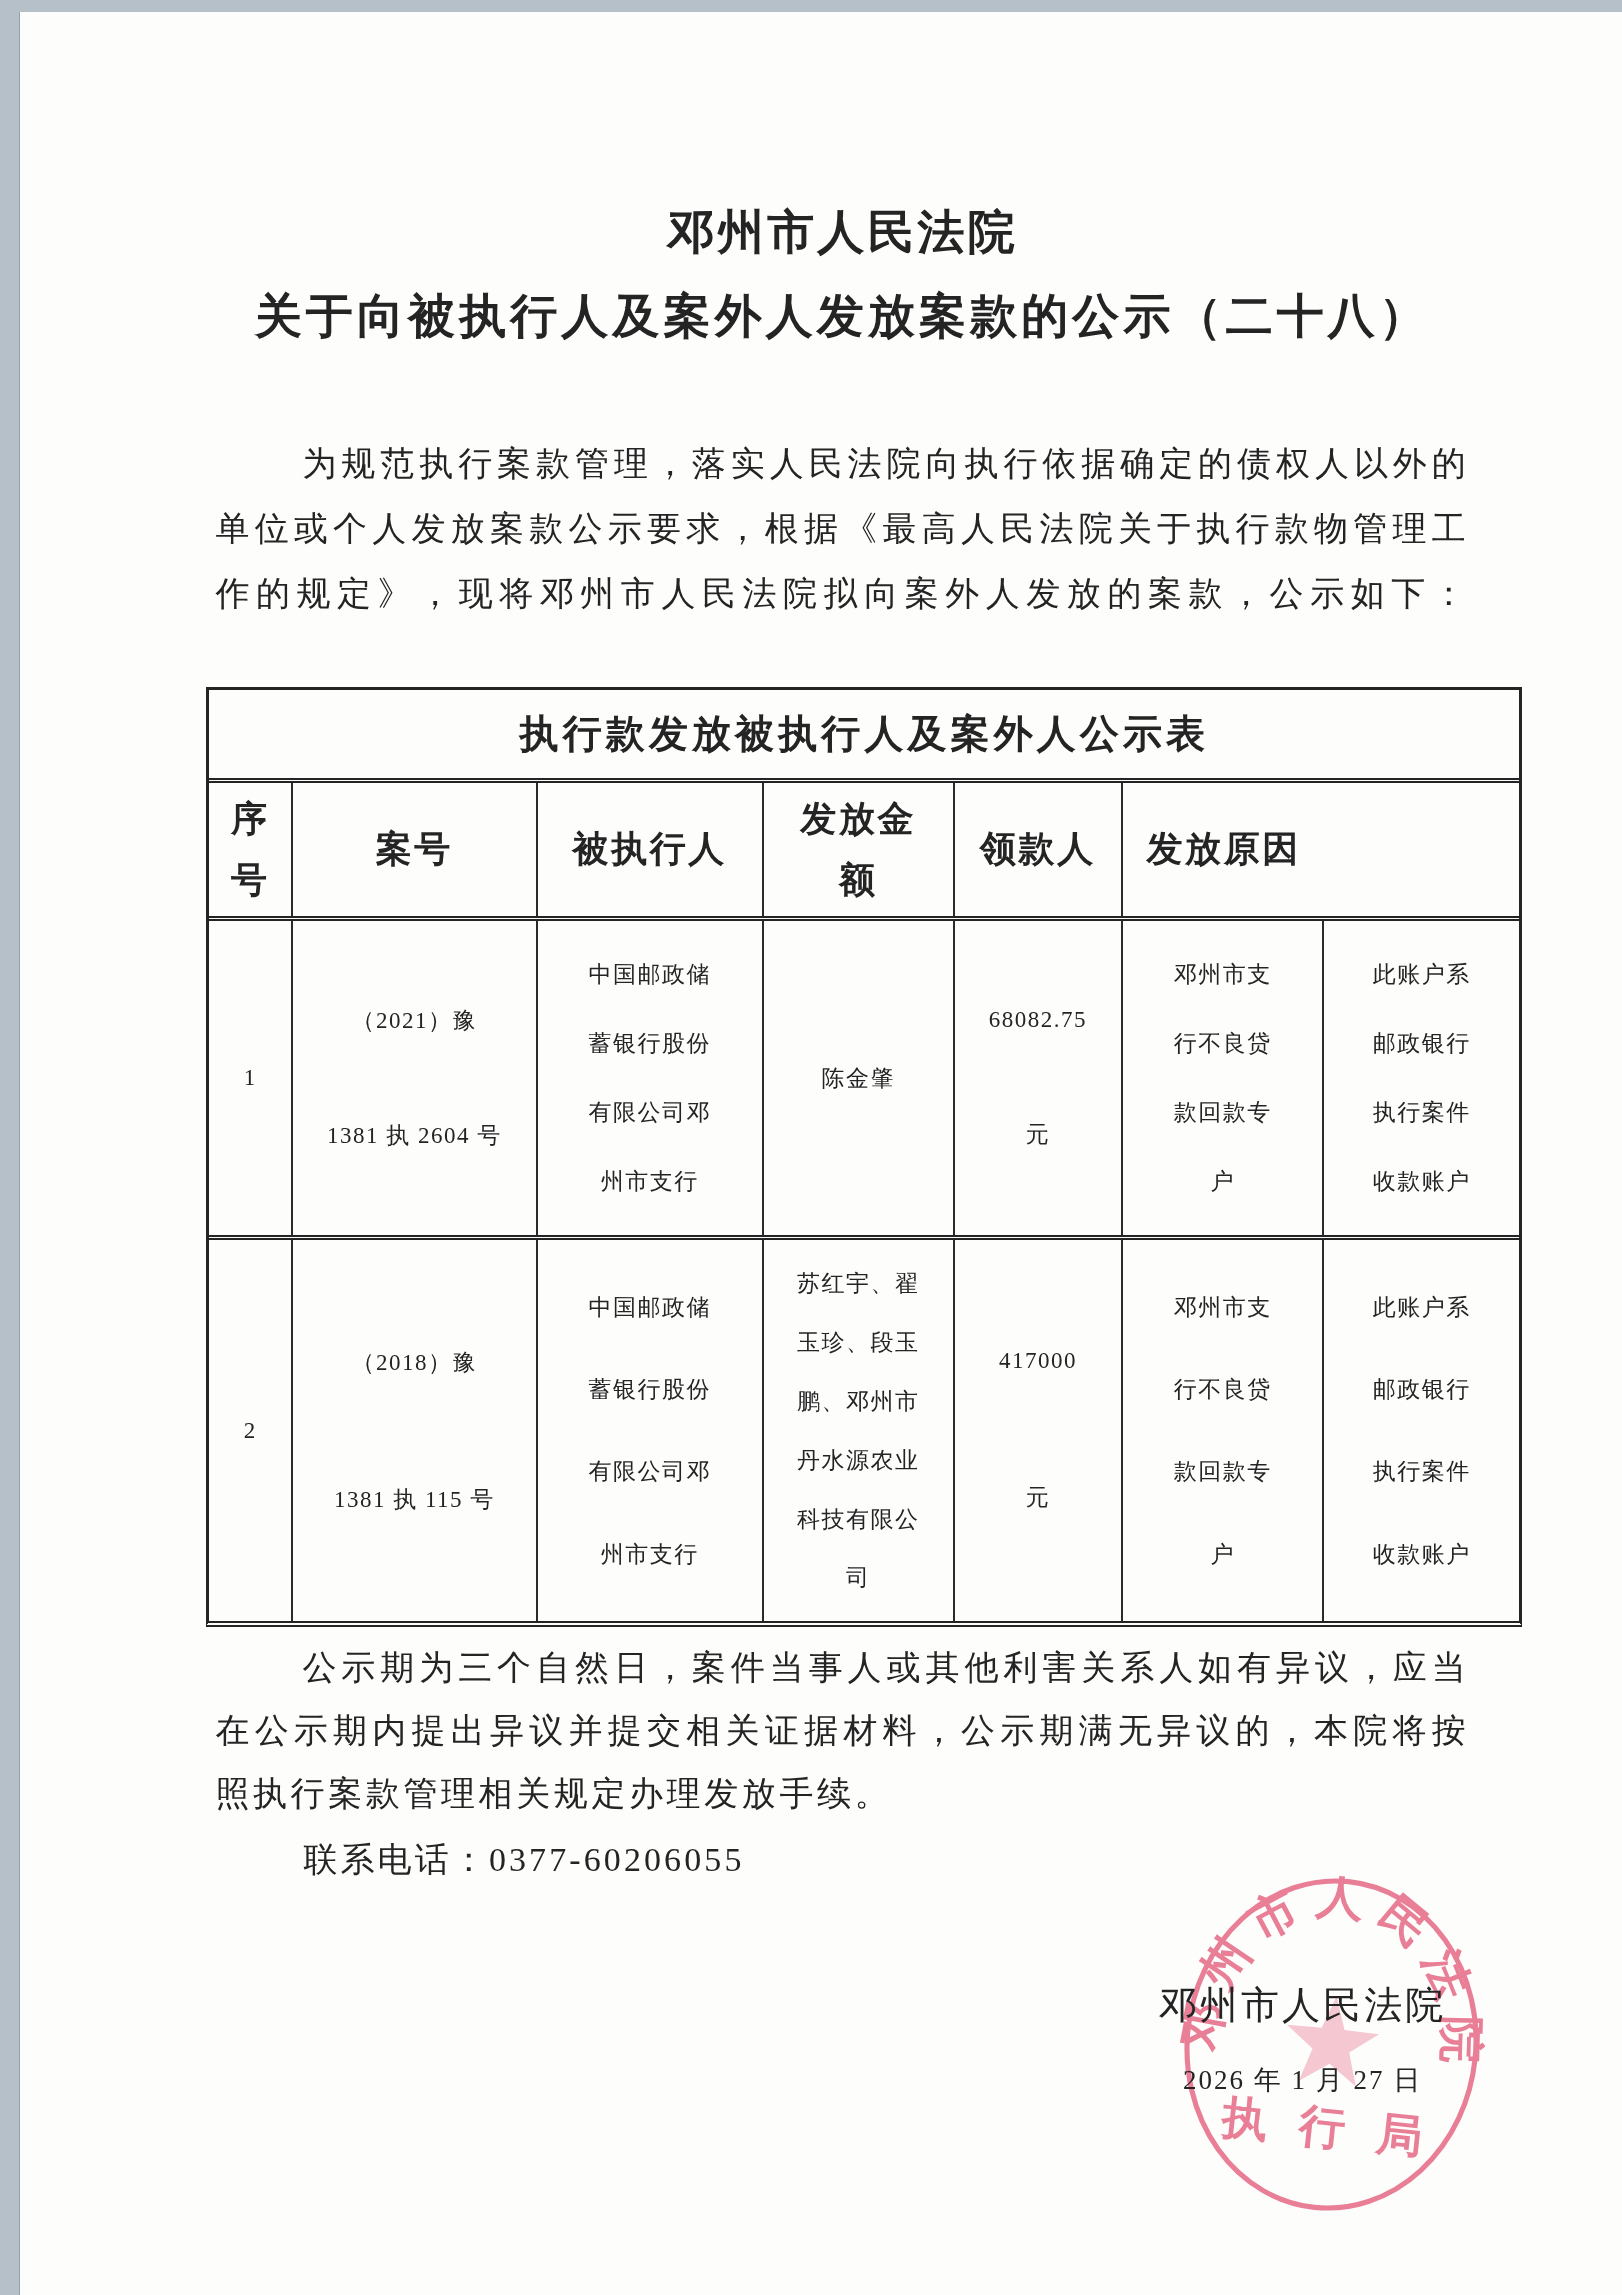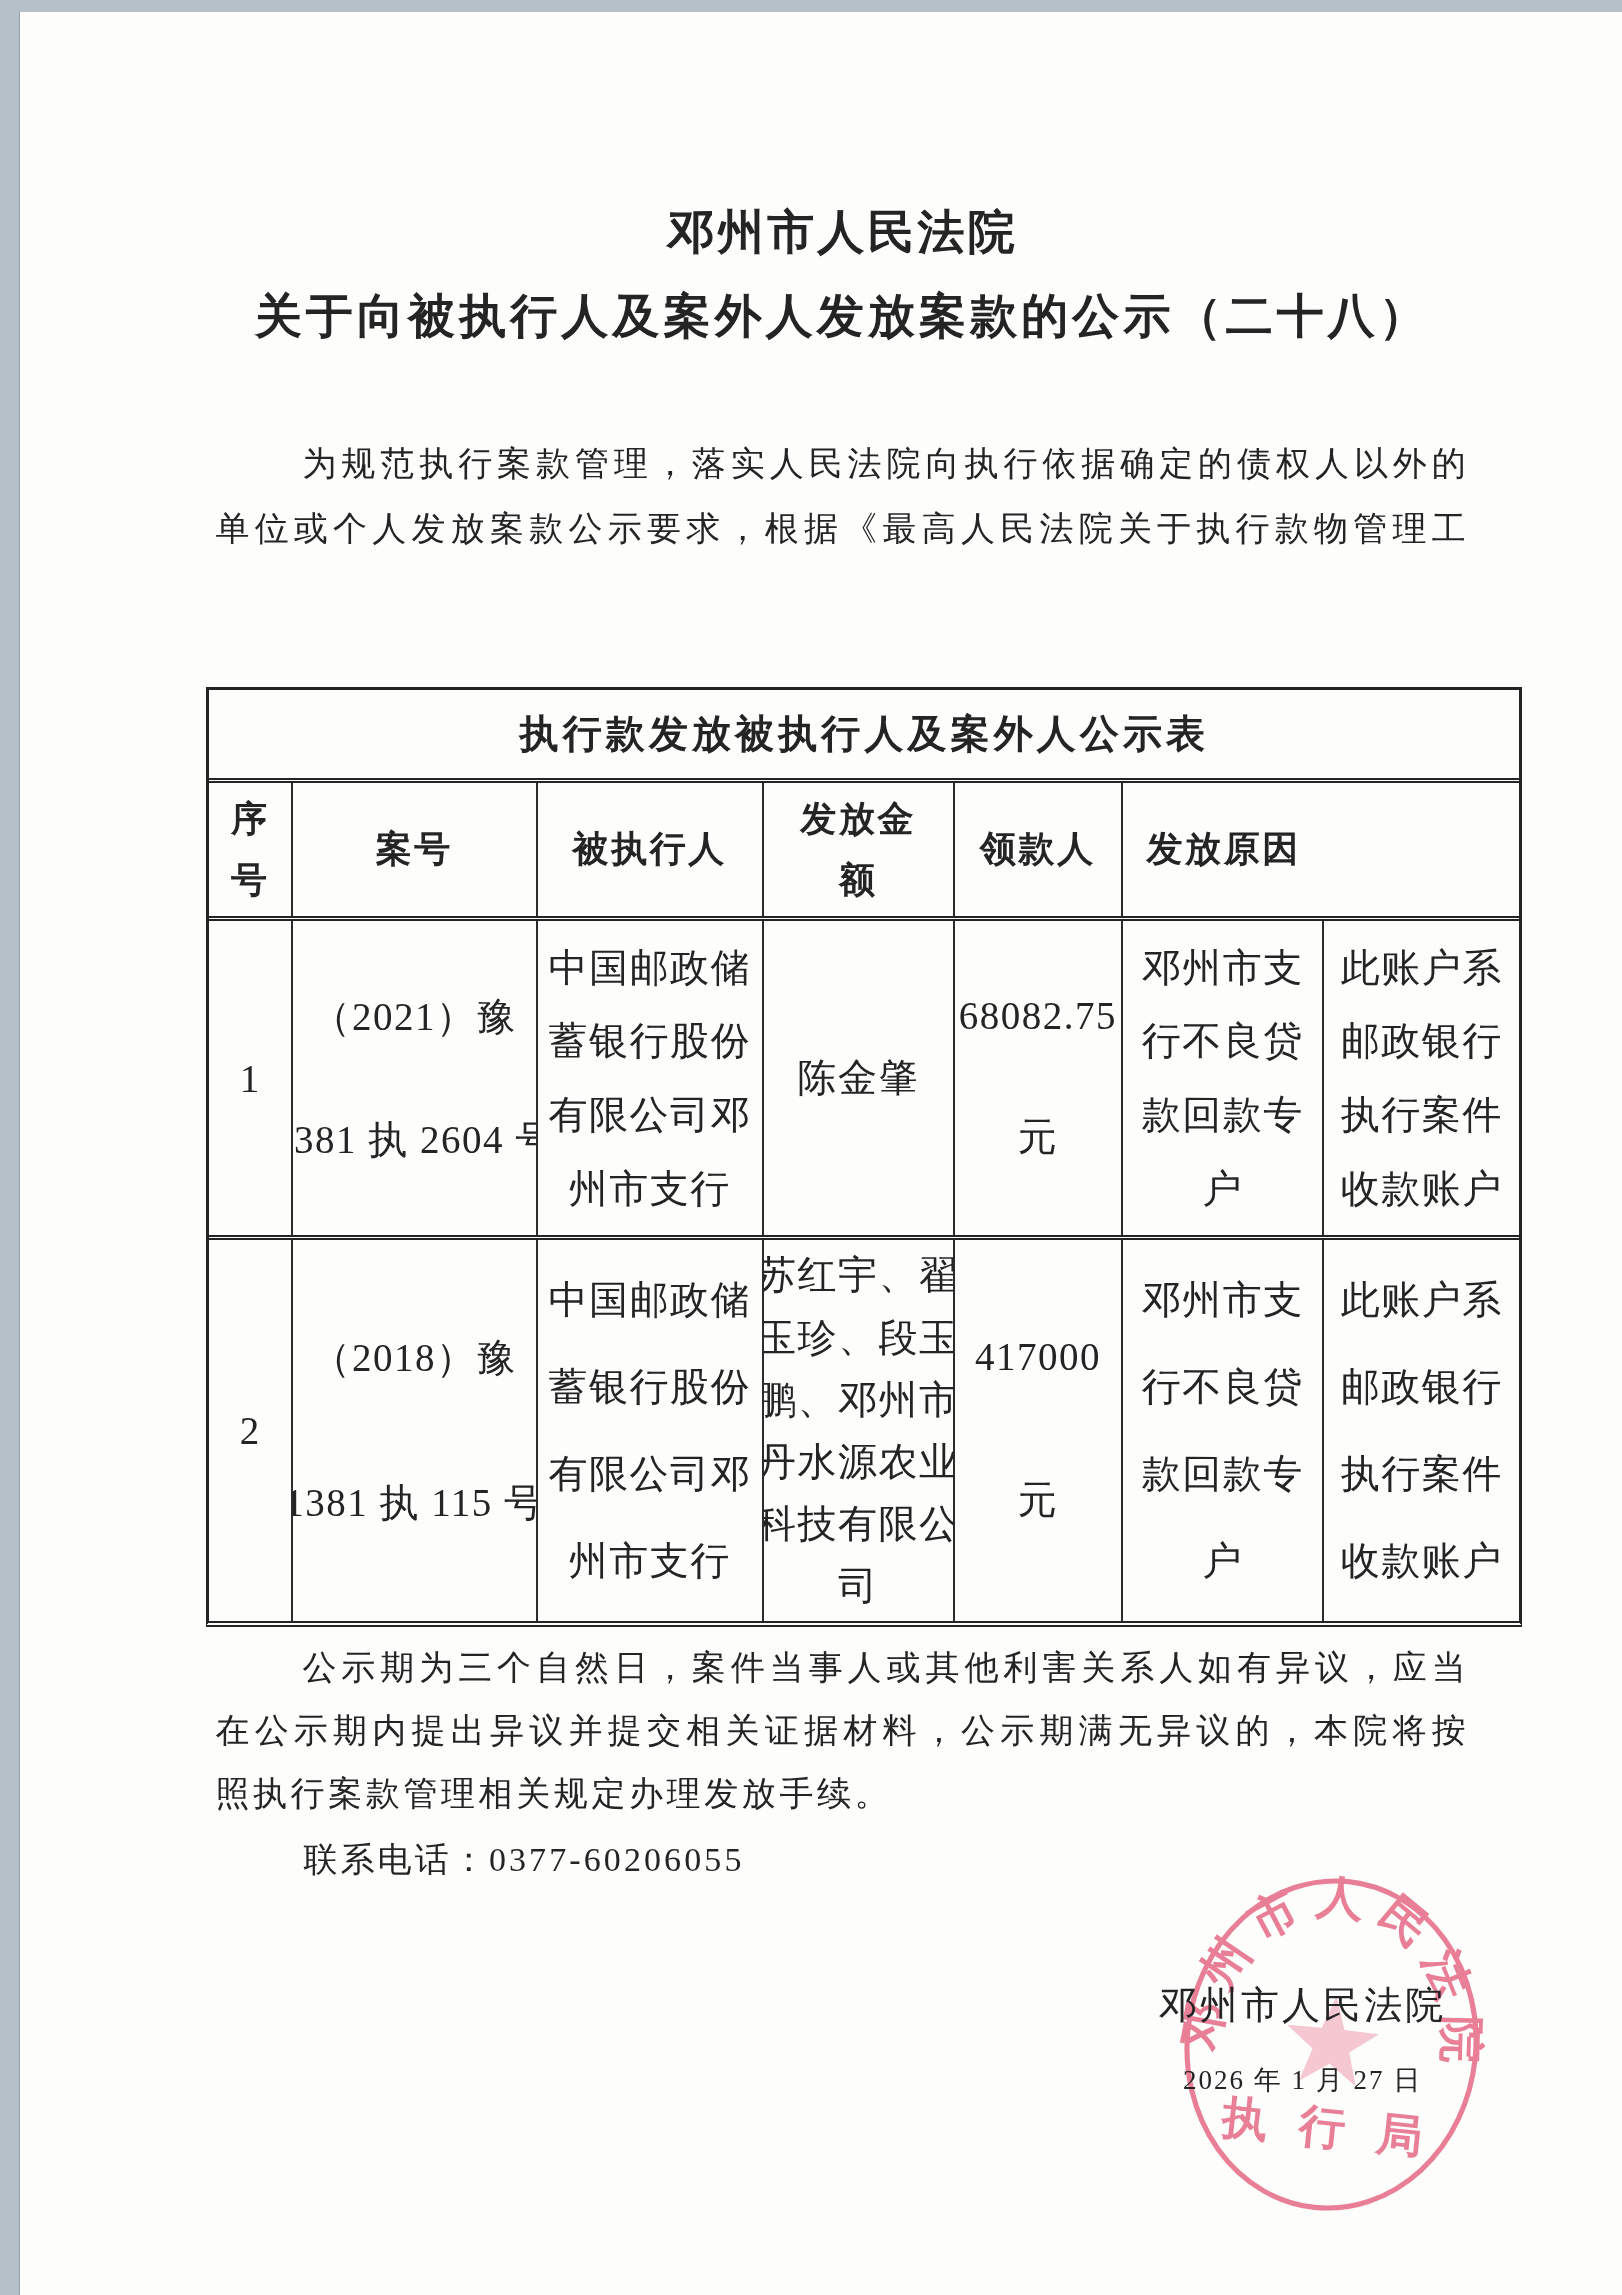--- a/index.html
+++ b/index.html
@@ -35,21 +35,21 @@
        border:3.1px solid #242424;border-bottom:6.6px double #242424;background:transparent;}
   .tbl-title{height:88px;display:flex;align-items:center;justify-content:center;
              font-size:39px;font-weight:bold;letter-spacing:4.1px;
              border-bottom:5.6px double #242424;}
   .trow{display:grid;grid-template-columns:164fr 478fr 443fr 373fr 330fr 393fr 382fr;}
   .trow.thead{height:133px;border-bottom:5.6px double #242424;}
   .trow.r1{height:314px;border-bottom:5.6px double #242424;}
   .trow.r2{height:381px;}
   .tcell{border-right:2px solid #2b2b2b;display:flex;flex-direction:column;
          justify-content:space-evenly;align-items:center;text-align:center;
-         font-size:39px;letter-spacing:1.5px;overflow:hidden;}
+         font-size:23px;letter-spacing:1.5px;overflow:hidden;}
   .tcell:last-child{border-right:none;}
   .thead .tcell{font-weight:bold;font-size:36px;letter-spacing:2.6px;}
   .tcell .cl{white-space:nowrap;}
   
   .sig{position:absolute;right:177px;top:1955px;text-align:center;z-index:2;}
   .sig-org{font-size:38px;line-height:77px;letter-spacing:3.1px;}
   .sig-date{font-size:27px;line-height:72px;letter-spacing:2px;}
   
   .stamp{position:absolute;left:1158px;top:1861px;width:307px;height:343px;z-index:1;opacity:.92;}
   .sealRing{fill:none;stroke:#e8758f;stroke-width:10;}
@@ -63,20 +63,21 @@
 <body>
 
 <div class="page">
 
   <div class="title t1">邓州市人民法院</div>
   <div class="title t2">关于向被执行人及案外人发放案款的公示（二十八）</div>
 
   <div class="para intro">
     <div class="pline indent">为规范执行案款管理，落实人民法院向执行依据确定的债权人以外的</div>
     <div class="pline">单位或个人发放案款公示要求，根据《最高人民法院关于执行款物管理工</div>
+    <div class="pline">作的规定》，现将邓州市人民法院拟向案外人发放的案款，公示如下：</div>
   </div>
 
   <div class="tbl">
     <div class="tbl-title">执行款发放被执行人及案外人公示表</div>
 
     <div class="trow thead">
       <div class="tcell">
           <div class="cl">序</div>
           <div class="cl">号</div>
         </div>

